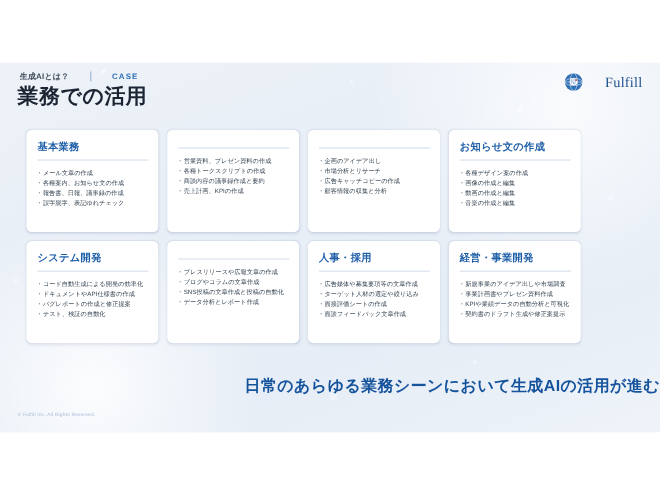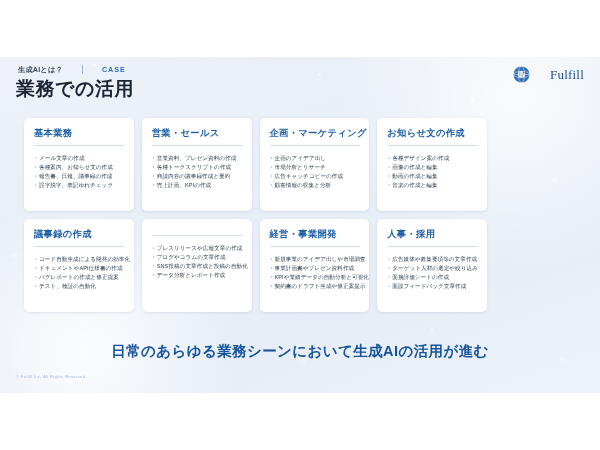--- a/index.html
+++ b/index.html
@@ -91,21 +91,21 @@
     font-weight: 400;
     letter-spacing: 0.2px;
     line-height: 1;
   }
 
   
   .grid {
     position: absolute;
     left: 24px;
     top: 61px;
-    width: 463px;
+    width: 504px;
     display: grid;
     grid-template-columns: repeat(4, 1fr);
     column-gap: 8px;
     row-gap: 8px;
   }
 
   .card {
     background: #ffffff;
     border-radius: 5px;
     box-shadow: 0 1px 3px rgba(40,70,120,0.10), 0 0 1px rgba(40,70,120,0.08);
@@ -152,21 +152,21 @@
     top: 0;
     color: #32404f;
   }
 
   
   .tagline {
     position: absolute;
     left: 0;
     right: 0;
     top: 287px;
-    text-align: center;
+    text-align: right;
     font-size: 14.5px;
     font-weight: 700;
     color: #15539c;
     letter-spacing: 0.4px;
     line-height: 1;
   }
 
   .copyright {
     position: absolute;
     left: 16px;
@@ -223,32 +223,30 @@
       <div class="card-rule"></div>
       <ul class="card-list">
         <li>メール文章の作成</li>
         <li>各種案内、お知らせ文の作成</li>
         <li>報告書、日報、議事録の作成</li>
         <li>誤字脱字、表記ゆれチェック</li>
       </ul>
     </div>
 
     <div class="card">
-      <div class="card-title">営業・セールス</div>
       <div class="card-rule"></div>
       <ul class="card-list">
         <li>営業資料、プレゼン資料の作成</li>
         <li>各種トークスクリプトの作成</li>
         <li>商談内容の議事録作成と要約</li>
         <li>売上計画、KPIの作成</li>
       </ul>
     </div>
 
     <div class="card">
-      <div class="card-title">企画・マーケティング</div>
       <div class="card-rule"></div>
       <ul class="card-list">
         <li>企画のアイデア出し</li>
         <li>市場分析とリサーチ</li>
         <li>広告キャッチコピーの作成</li>
         <li>顧客情報の収集と分析</li>
       </ul>
     </div>
 
     <div class="card">
@@ -256,60 +254,60 @@
       <div class="card-rule"></div>
       <ul class="card-list">
         <li>各種デザイン案の作成</li>
         <li>画像の作成と編集</li>
         <li>動画の作成と編集</li>
         <li>音楽の作成と編集</li>
       </ul>
     </div>
 
     <div class="card">
-      <div class="card-title">議事録の作成</div>
+      <div class="card-title">システム開発</div>
       <div class="card-rule"></div>
       <ul class="card-list">
         <li>コード自動生成による開発の効率化</li>
         <li>ドキュメントやAPI仕様書の作成</li>
         <li>バグレポートの作成と修正提案</li>
         <li>テスト、検証の自動化</li>
       </ul>
     </div>
 
     <div class="card">
       <div class="card-rule"></div>
       <ul class="card-list">
         <li>プレスリリースや広報文章の作成</li>
         <li>ブログやコラムの文章作成</li>
         <li>SNS投稿の文章作成と投稿の自動化</li>
         <li>データ分析とレポート作成</li>
       </ul>
     </div>
 
     <div class="card">
+      <div class="card-title">人事・採用</div>
+      <div class="card-rule"></div>
+      <ul class="card-list">
+        <li>広告媒体や募集要項等の文章作成</li>
+        <li>ターゲット人材の選定や絞り込み</li>
+        <li>面接評価シートの作成</li>
+        <li>面談フィードバック文章作成</li>
+      </ul>
+    </div>
+
+    <div class="card">
       <div class="card-title">経営・事業開発</div>
       <div class="card-rule"></div>
       <ul class="card-list">
         <li>新規事業のアイデア出しや市場調査</li>
         <li>事業計画書やプレゼン資料作成</li>
         <li>KPIや業績データの自動分析と可視化</li>
         <li>契約書のドラフト生成や修正案提示</li>
       </ul>
     </div>
 
-    <div class="card">
-      <div class="card-title">人事・採用</div>
-      <div class="card-rule"></div>
-      <ul class="card-list">
-        <li>広告媒体や募集要項等の文章作成</li>
-        <li>ターゲット人材の選定や絞り込み</li>
-        <li>面接評価シートの作成</li>
-        <li>面談フィードバック文章作成</li>
-      </ul>
-    </div>
-
   </div>
 
   <div class="tagline">日常のあらゆる業務シーンにおいて生成AIの活用が進む</div>
   <div class="copyright">© Fulfill Inc. All Rights Reserved.</div>
 
 </div>
 
 </body></html>

